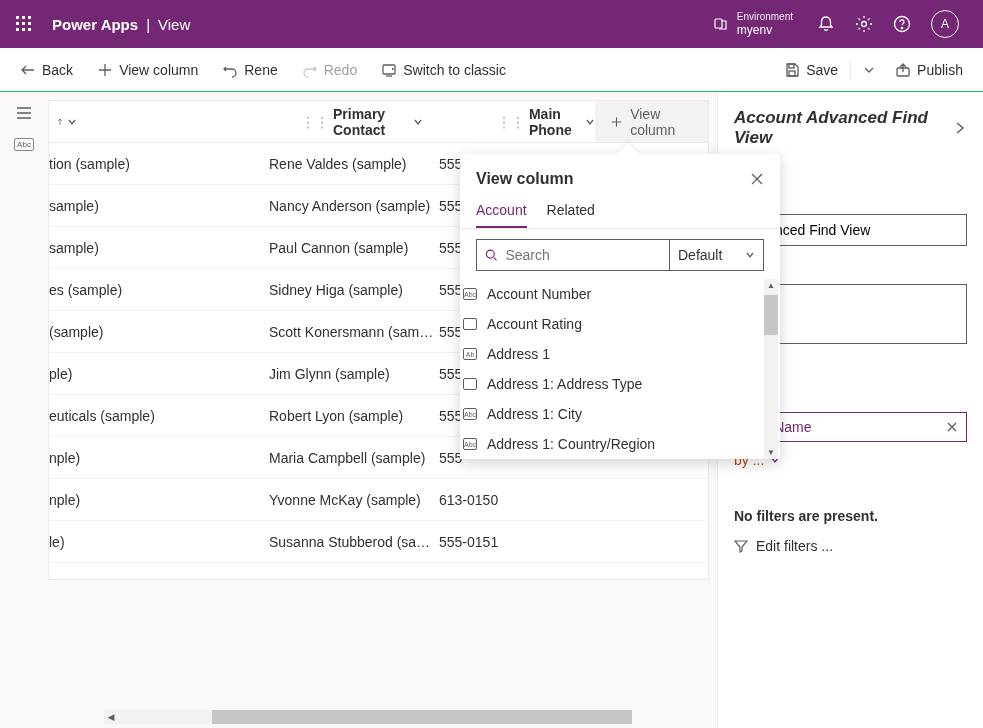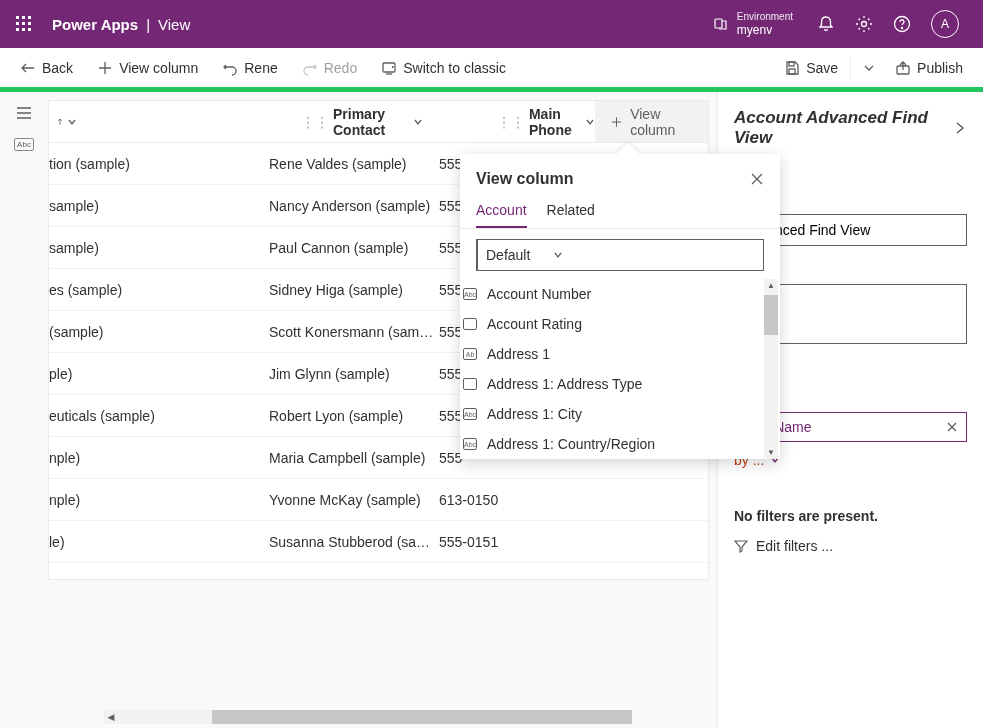--- a/index.html
+++ b/index.html
@@ -14,21 +14,21 @@
   .brand-view { font-weight: 400; }
   .header-spacer { flex: 1; }
   .env { display: flex; align-items: center; gap: 8px; margin-right: 24px; }
   .env-text { font-size: 12px; line-height: 1.2; }
   .env-label { font-size: 10px; opacity: 0.9; }
   .header-icons { display: flex; align-items: center; gap: 20px; margin-right: 16px; }
   .hdr-ico { cursor: pointer; }
   .avatar { width: 28px; height: 28px; border: 1.5px solid #fff; border-radius: 50%; display: flex; align-items: center; justify-content: center; font-size: 12px; cursor: pointer; }
 
   
-  .cmdbar { height: 44px; background: #fff; border-bottom: 5px solid #22c55e; display: flex; align-items: center; padding: 0 16px; gap: 16px; }
+  .cmdbar { height: 44px; background: #fff; border-bottom: 1px solid #22c55e; display: flex; align-items: center; padding: 0 16px; gap: 16px; }
   .cmd-btn { display: flex; align-items: center; gap: 6px; font-size: 14px; color: #323130; cursor: pointer; padding: 4px; }
   .cmd-btn.disabled { color: #a19f9d; cursor: default; }
   .cmdbar-right { margin-left: auto; display: flex; align-items: center; gap: 4px; }
   .cmd-sep { width: 1px; height: 20px; background: #edebe9; margin: 0 4px; }
 
   
   .main { display: flex; height: calc(728px - 48px - 44px); }
   .left-rail { width: 48px; display: flex; flex-direction: column; align-items: center; padding-top: 12px; gap: 16px; }
   .rail-btn { cursor: pointer; color: #605e5c; }
   .rail-abc { border: 1px solid #8a8886; border-radius: 2px; font-size: 8px; padding: 1px 2px; color: #605e5c; }
@@ -368,20 +368,27 @@
       <svg width="14" height="14" viewBox="0 0 14 14" stroke="#605e5c" stroke-width="1.3">
           <path d="M2 2 L12 12 M12 2 L2 12"></path>
         </svg>
     </div>
   </div>
   <div class="pop-tabs">
     <div class="pop-tab active">Account</div>
     <div class="pop-tab">Related</div>
   </div>
   <div class="pop-search-row">
+    <div class="pop-search">
+      <svg width="14" height="14" viewBox="0 0 14 14" stroke="#742774" stroke-width="1.3" fill="none">
+          <circle cx="6" cy="6" r="4.5"></circle>
+          <path d="M10 10 L13 13"></path>
+        </svg>
+      <input placeholder="Search" style="">
+    </div>
     <div class="pop-dropdown">
       <span>Default</span>
       <svg width="10" height="10" viewBox="0 0 10 10" stroke="#605e5c" stroke-width="1.3" fill="none">
           <path d="M2 3 L5 7 L8 3"></path>
         </svg>
     </div>
   </div>
   <div class="pop-list" id="pop-list">
     <div class="pop-item">
         <span class="pop-icon">Abc</span>

